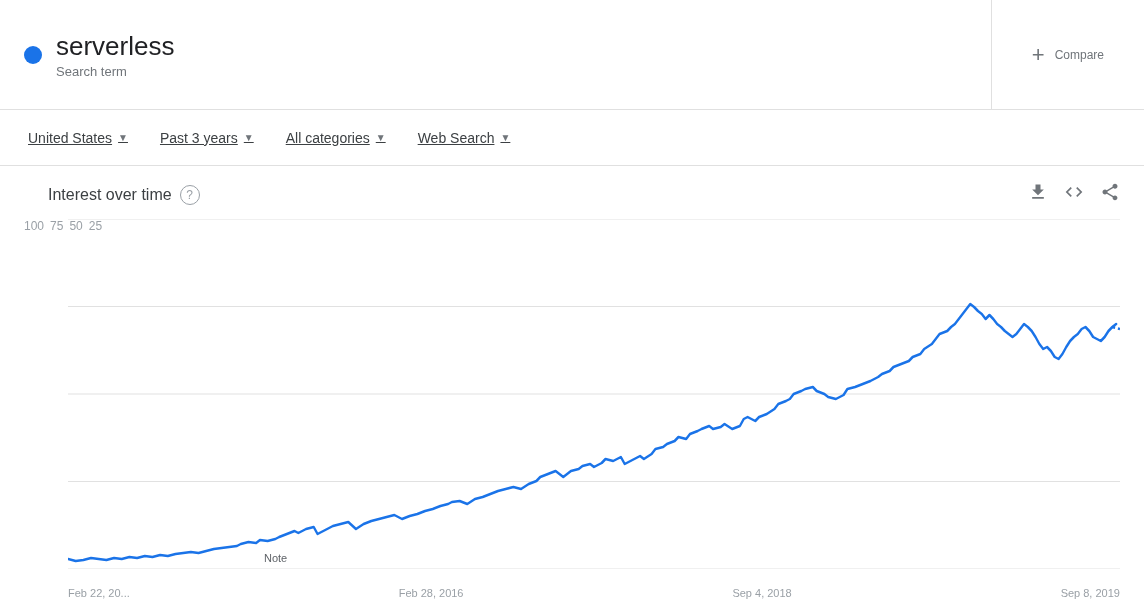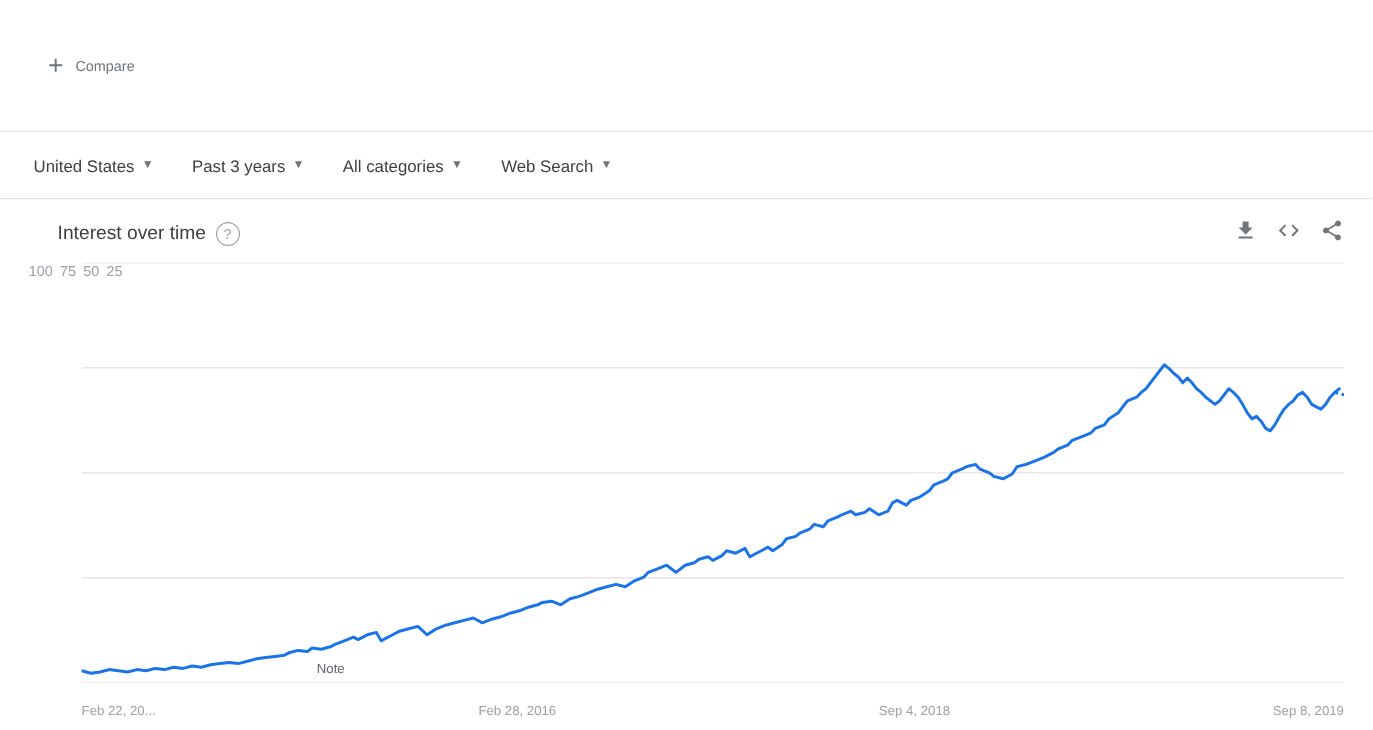--- a/index.html
+++ b/index.html
@@ -68,20 +68,21 @@
     }
     .filter-chip {
       display: flex;
       align-items: center;
       padding: 6px 12px;
       border-radius: 4px;
       cursor: pointer;
       font-size: 14px;
       color: #3c4043;
       gap: 6px;
+      text-decoration: underline;
     }
     .filter-arrow {
       font-size: 10px;
       color: #70757a;
     }
 
     .chart-section {
       padding: 16px 24px 0 24px;
     }
     .chart-header {
@@ -172,20 +173,27 @@
       font-size: 11px;
       color: #5f6368;
       bottom: 35px;
       left: 240px;
     }
   </style>
 </head>
 <body>
 
 <div class="top-bar">
+  <div class="search-term-section">
+    <div class="blue-dot"></div>
+    <div class="search-term-text">
+      <span class="search-term-title">serverless</span>
+      <span class="search-term-label">Search term</span>
+    </div>
+  </div>
   <div class="compare-section">
     <span class="compare-plus">+</span>
     <span class="compare-text">Compare</span>
   </div>
 </div>
 
 <div class="filters-bar">
   <div class="filter-chip">
     <span>United States</span>
     <span class="filter-arrow">▼</span>

